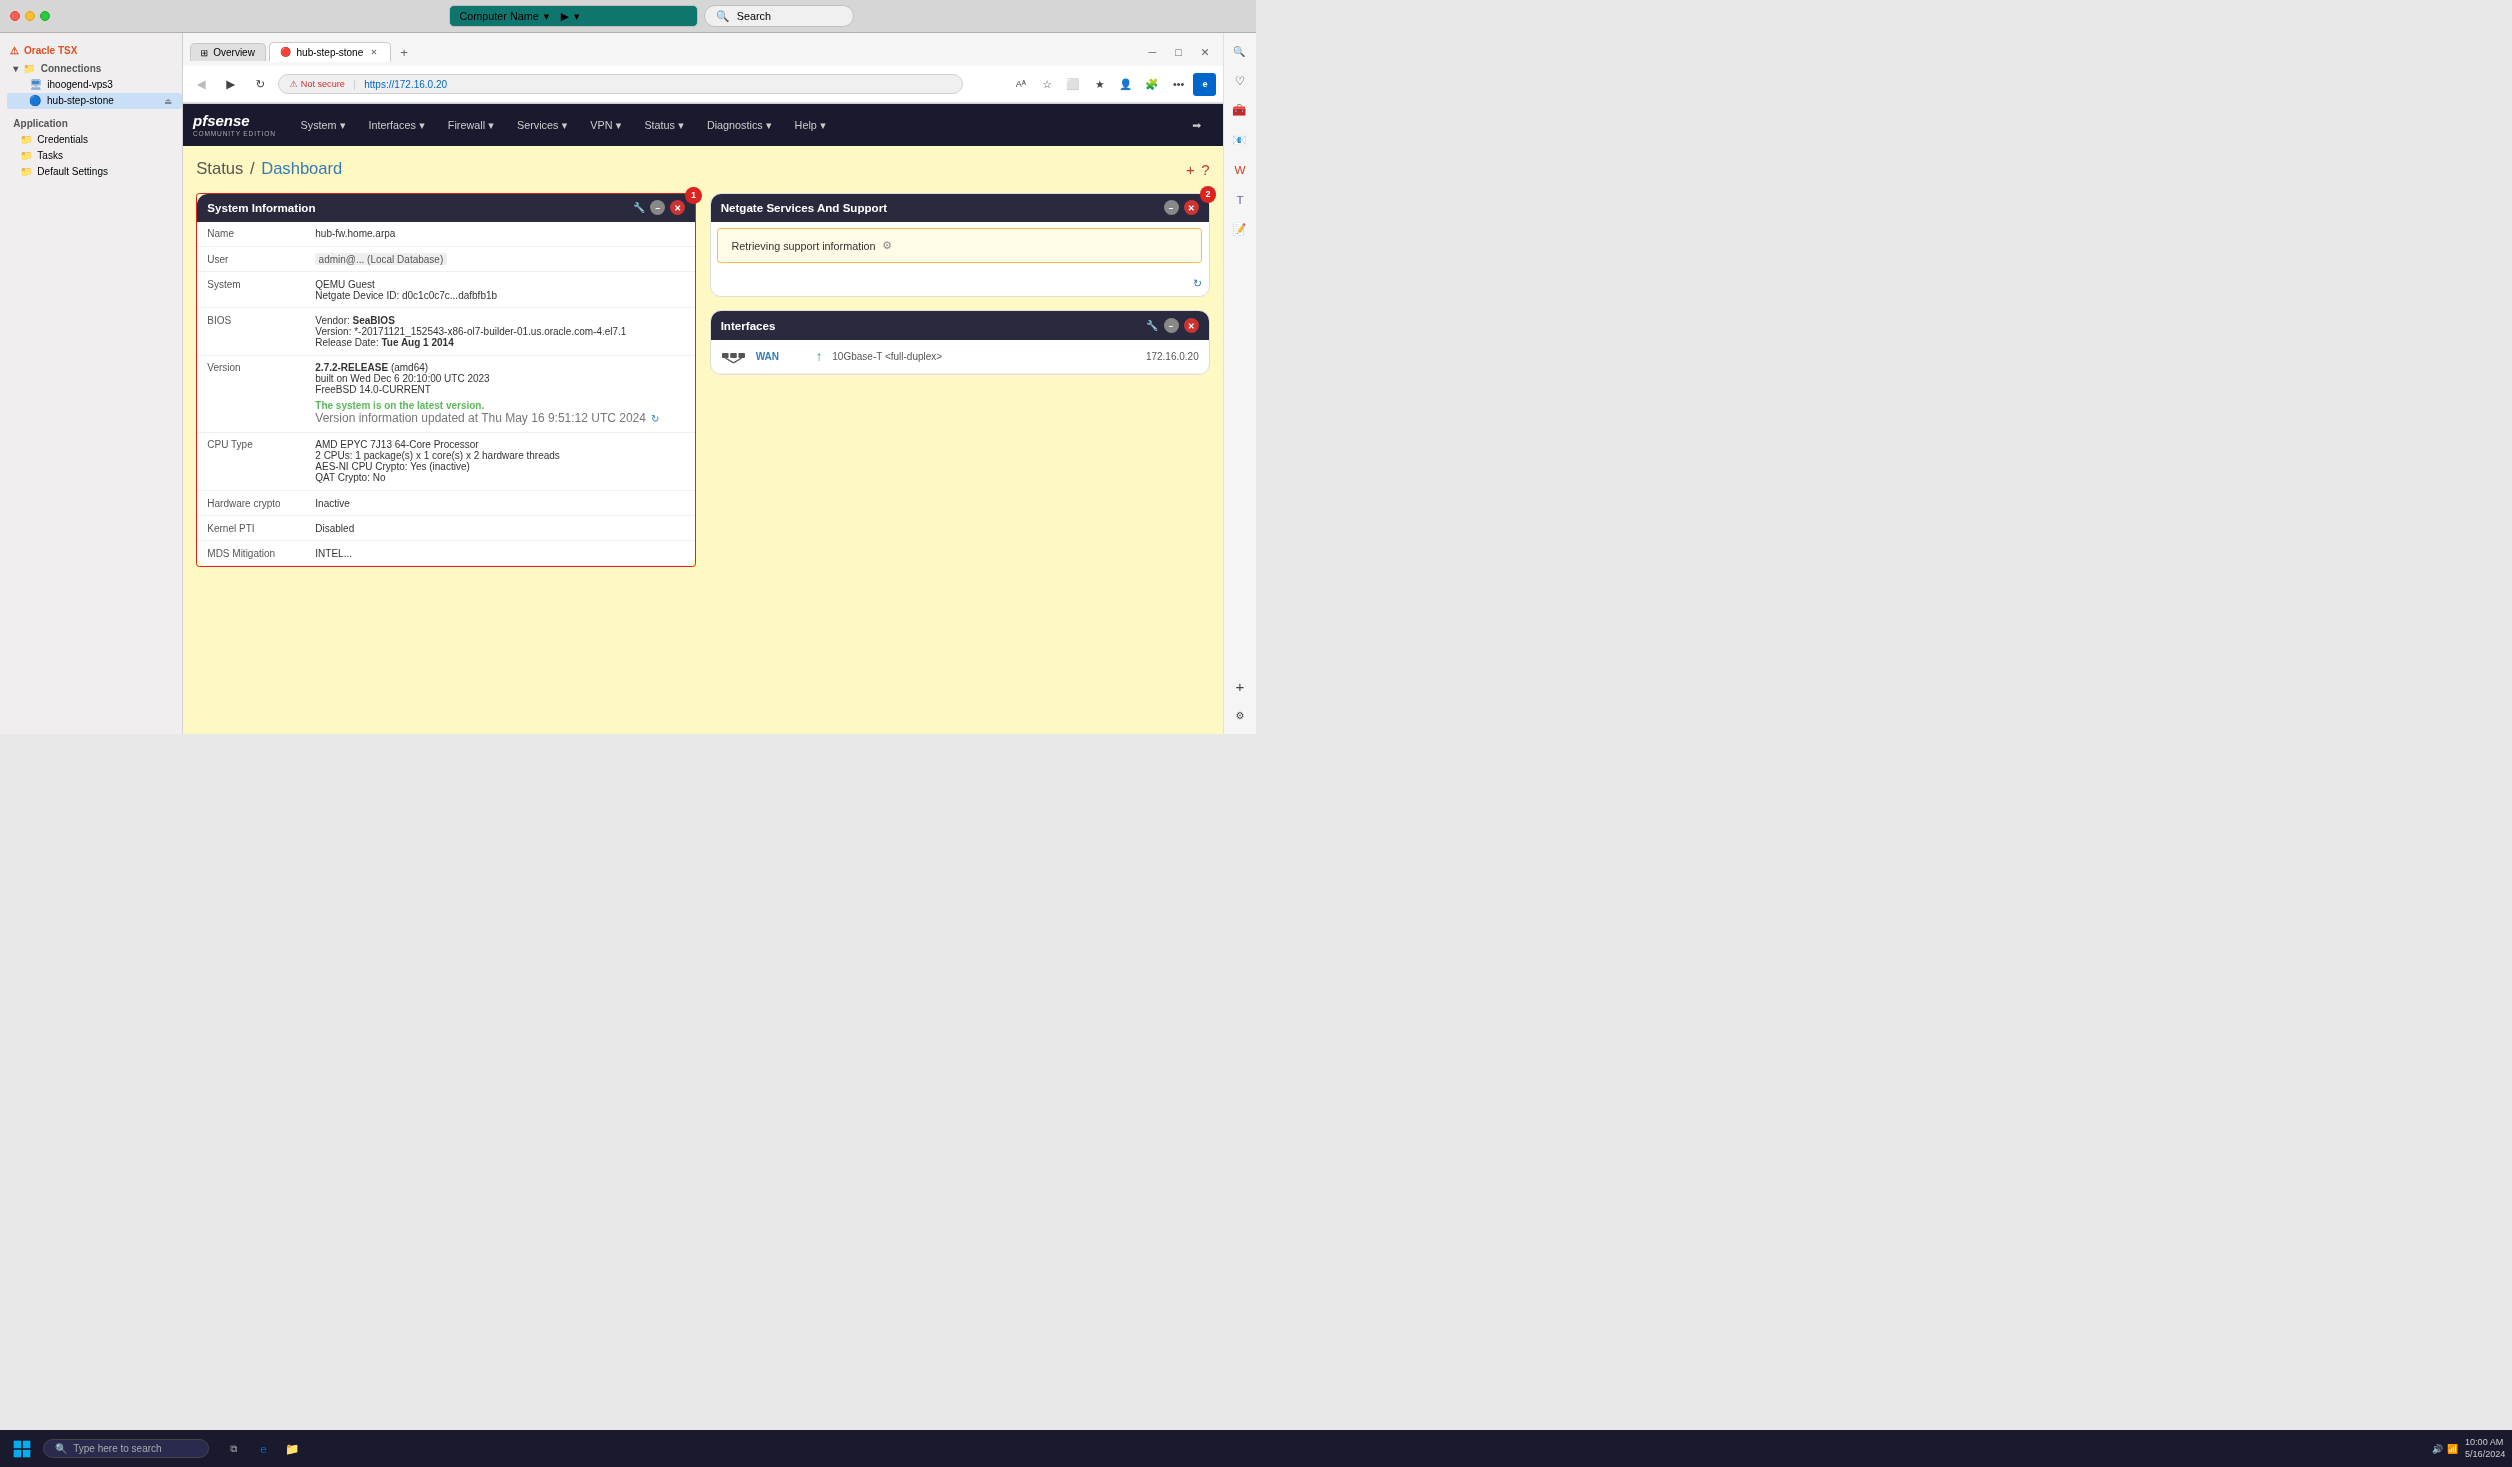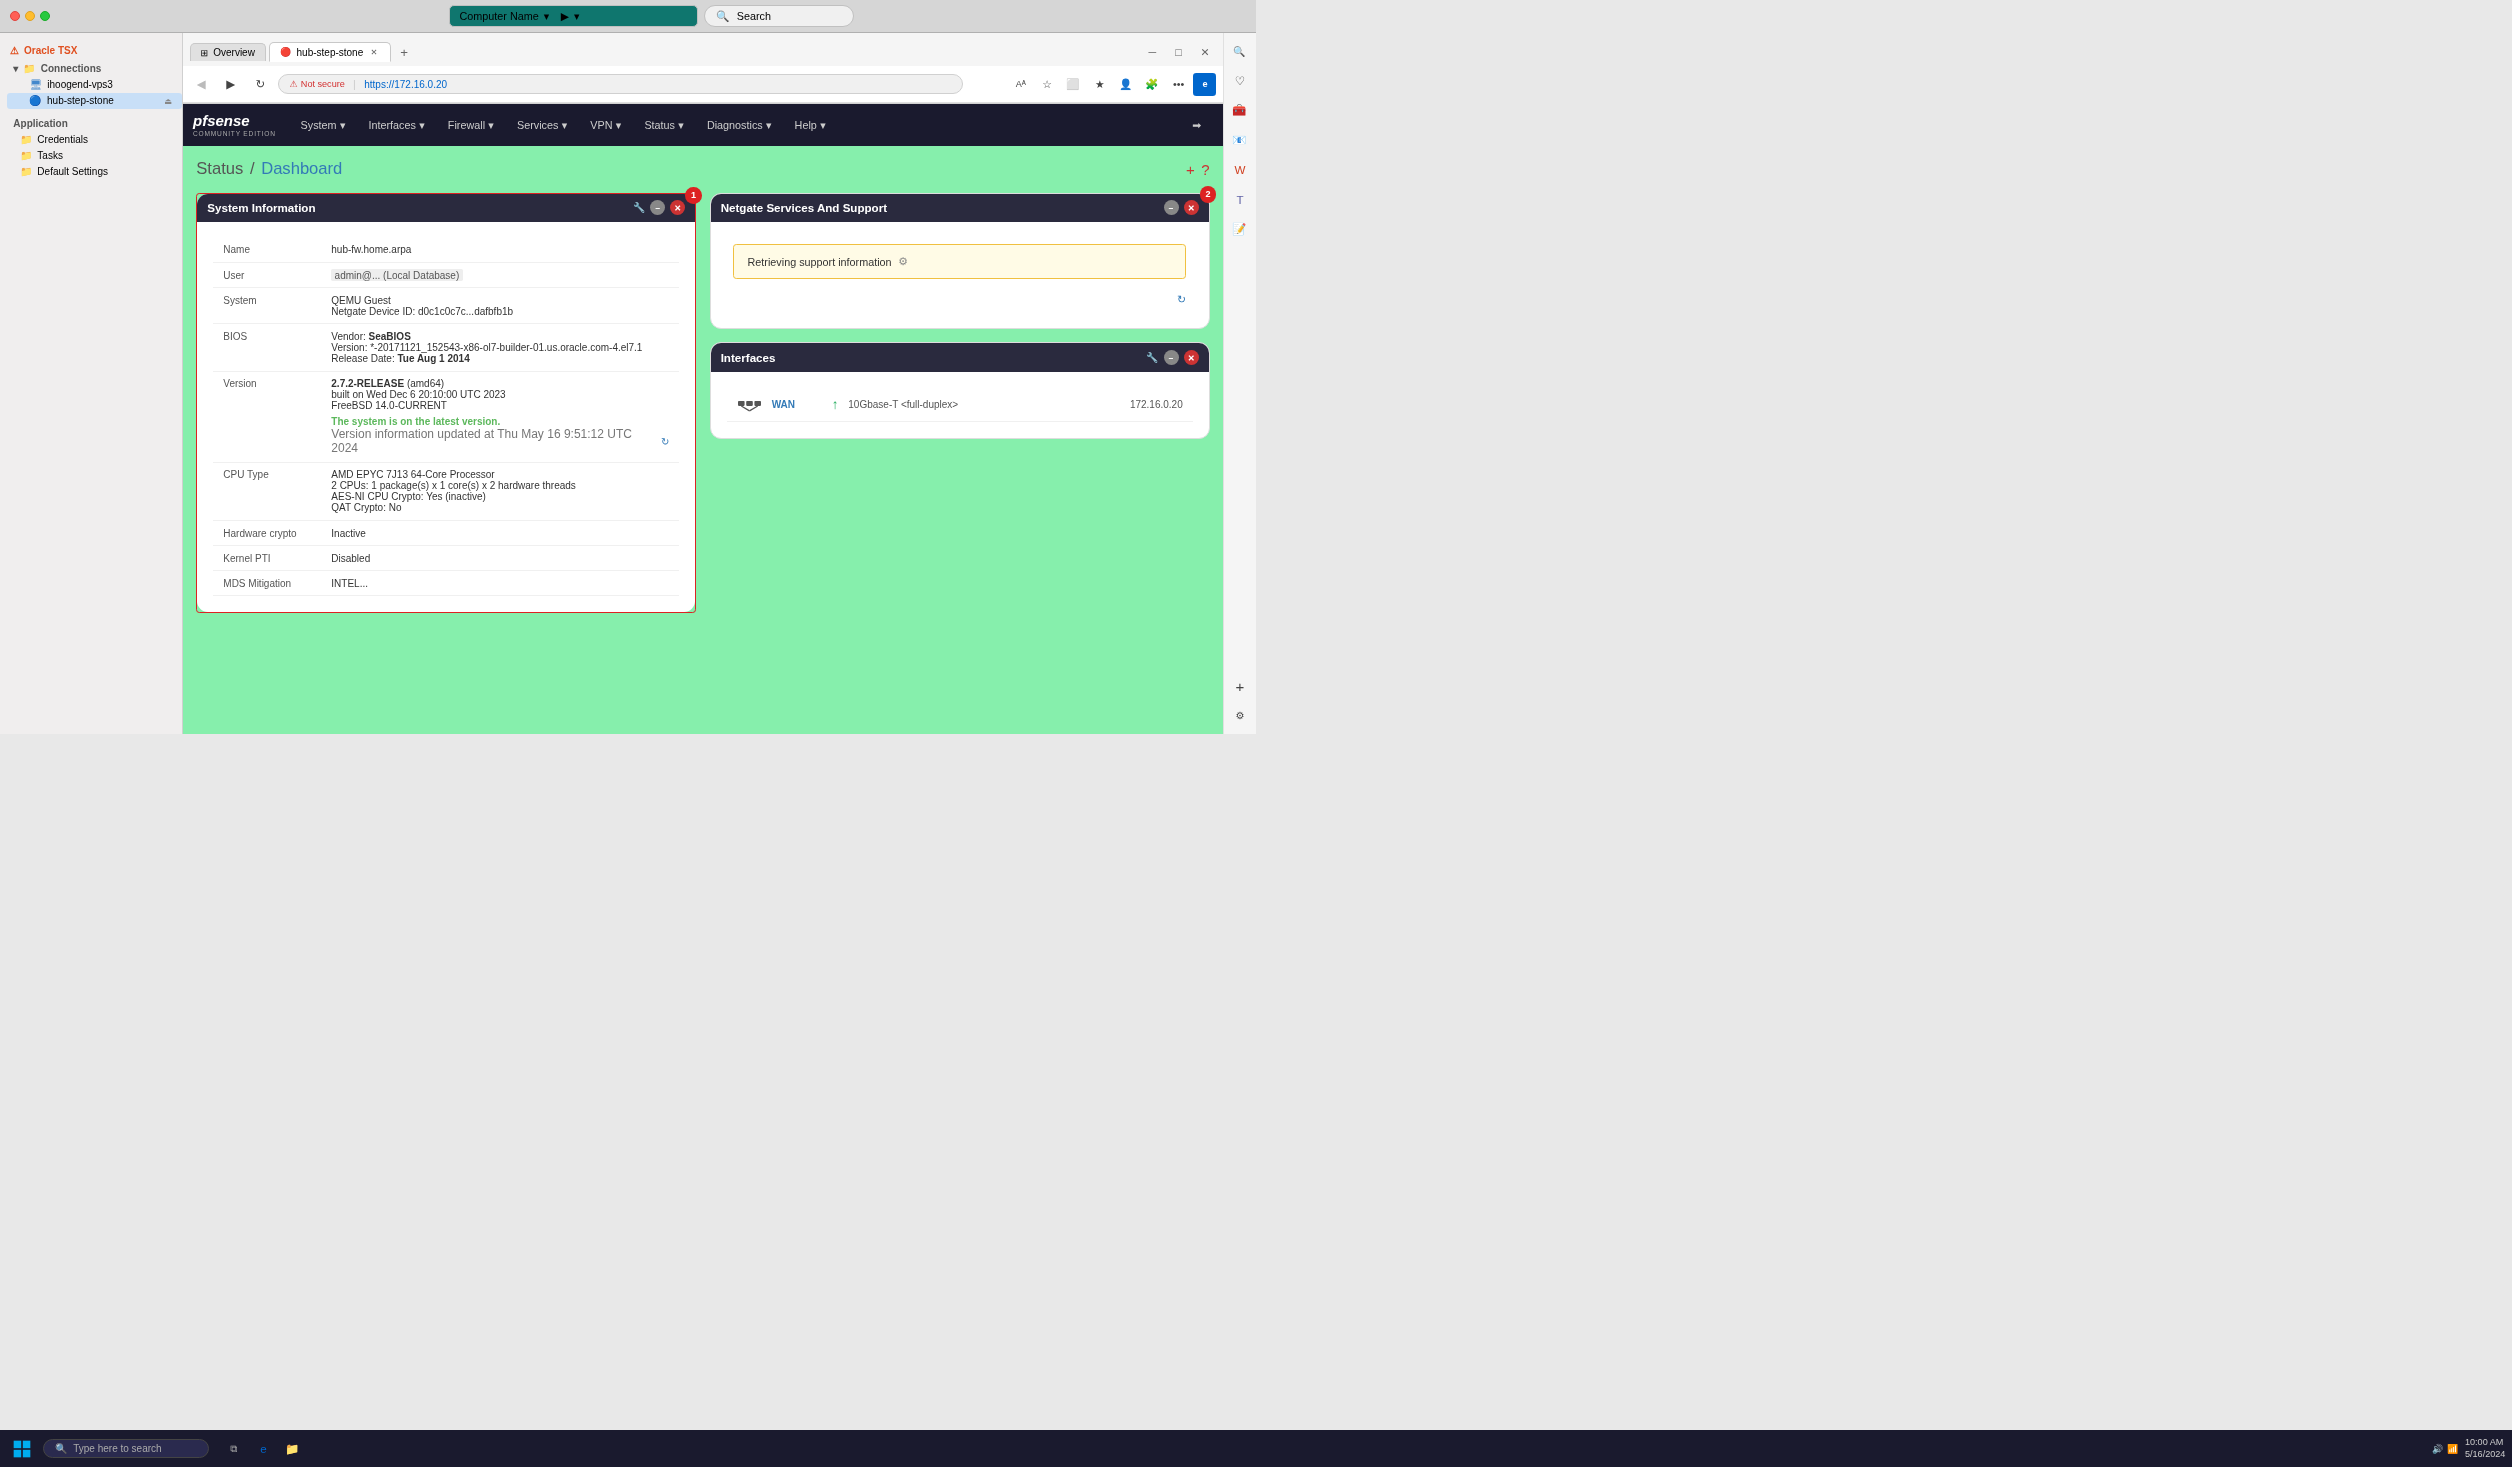--- a/index.html
+++ b/index.html
@@ -60,21 +60,21 @@
     .dashboard-grid { display: grid; grid-template-columns: 1fr 1fr; gap: 13.3px; }
 
     
     .widget { background: white; border: 0.8px solid #ddd; border-radius: 11px; overflow: hidden; }
     .widget-header { background: #2a2a3e; color: white; padding: 6.6px 10px; display: flex; align-items: center; justify-content: space-between; font-weight: 600; font-size: 11.6px; }
     .widget-controls { display: flex; gap: 5px; align-items: center; }
     .widget-ctrl-btn { width: 15px; height: 15px; border-radius: 50%; display: flex; align-items: center; justify-content: center; cursor: pointer; font-size: 8.3px; font-weight: bold; }
     .widget-ctrl-minimize { background: #888; color: white; }
     .widget-ctrl-close { background: #cc3333; color: white; }
     .widget-ctrl-wrench { color: #aaa; font-size: 10px; cursor: pointer; }
-    .widget-body { padding: 16px; }
+    .widget-body { padding: 0; }
 
     .info-table { width: 100%; border-collapse: collapse; }
     .info-table tr { border-bottom: 0.8px solid #f0f0f0; }
     .info-table td { padding: 6.6px 10px; vertical-align: top; font-size: 10px; }
     .info-table td:first-child { color: #555; font-weight: 500; width: 108px; white-space: nowrap; }
     .info-table td:last-child { color: #333; }
 
     .version-update { color: #5cb85c; font-weight: 700; }
     .version-note { color: #777; font-size: 12px; }
 
@@ -106,21 +106,21 @@
 
     .content-with-sidebar { display: flex; flex: 1; overflow: hidden; }
     .browser-area { flex: 1; display: flex; flex-direction: column; overflow: hidden; }
 
     .taskbar { height: 37px; background: #1a1a2e; display: flex; align-items: center; padding: 0 6.6px; gap: 6.6px; position: fixed; bottom: 0; left: 0; right: 0; z-index: 100; }
     .taskbar-start { width: 30px; height: 30px; display: flex; align-items: center; justify-content: center; cursor: pointer; }
     .taskbar-search { display: flex; align-items: center; gap: 5px; background: #2a2a4e; border: 0.8px solid #444; border-radius: 13.3px; padding: 3.3px 11.6px; color: #aaa; font-size: 10px; flex: 0 0 166px; }
     .taskbar-right { margin-left: auto; display: flex; align-items: center; gap: 6.6px; color: #ccc; font-size: 9.1px; }
 
     .pfsense-outer { display: flex; flex-direction: column; height: 100%; }
-    .browser-content-area { flex: 1; overflow-y: auto; background: #86efac; }
+    .browser-content-area { flex: 1; overflow-y: auto; background: #fef9c3; }
   </style>
 </head>
 <body>
 
 <div class="title-bar">
   <div class="traffic-lights">
     <div class="traffic-light tl-red"></div>
     <div class="traffic-light tl-yellow"></div>
     <div class="traffic-light tl-green"></div>
   </div>

